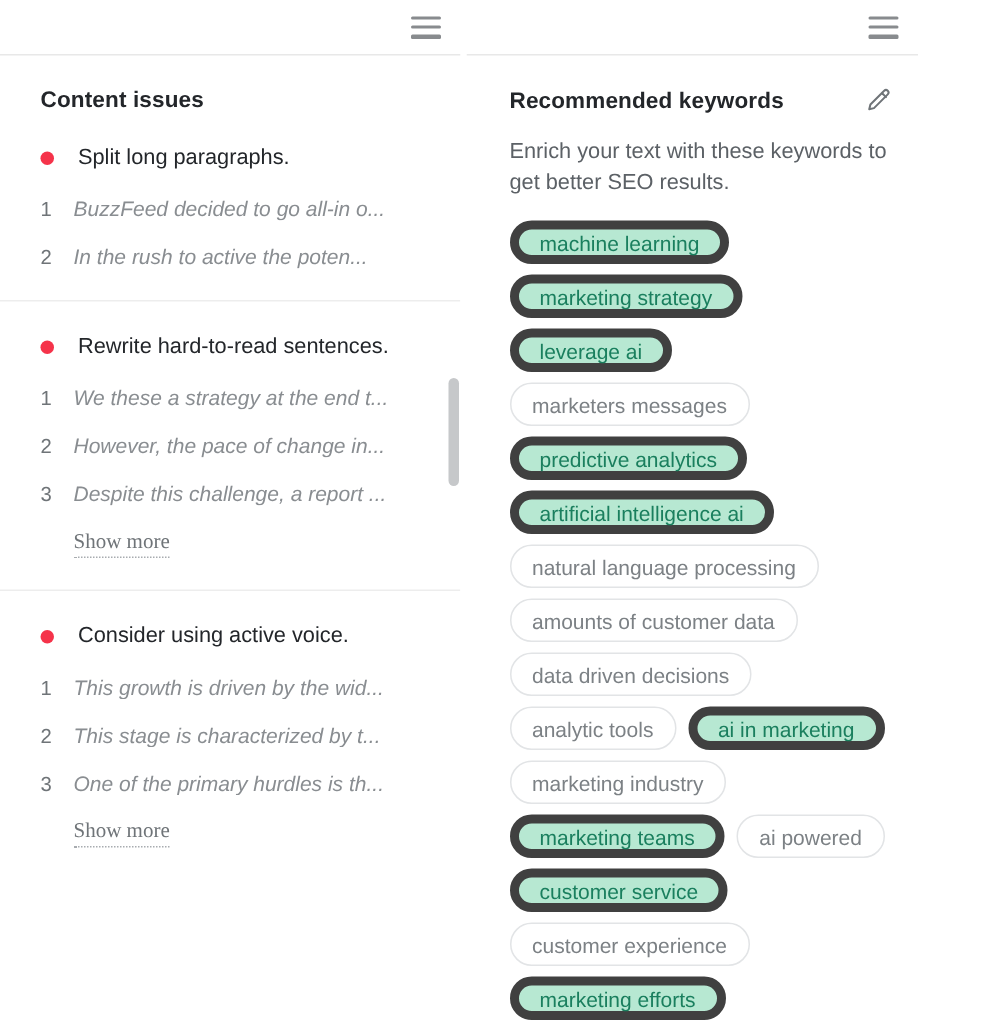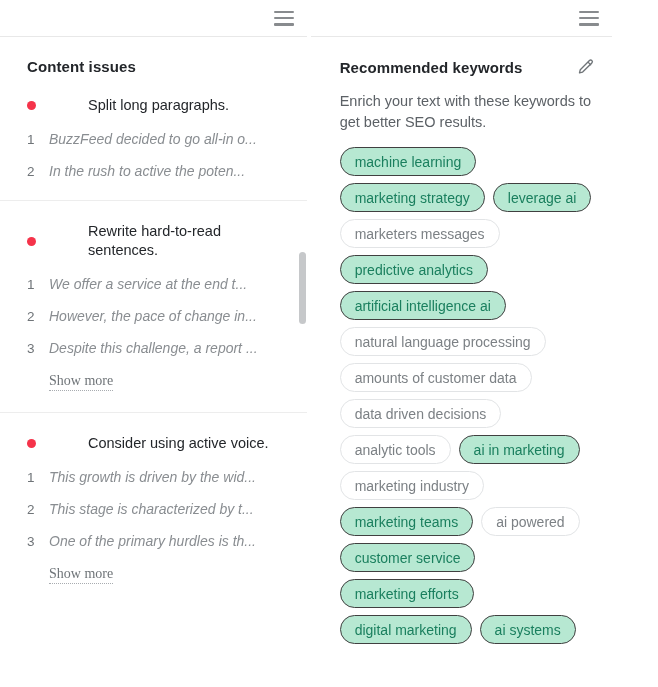--- a/index.html
+++ b/index.html
@@ -75,21 +75,20 @@
     padding: 0 0 0 0;
   }
   .issue-group + .issue-group {
     border-top: 1px solid #ededed;
   }
   .issue-head {
     display: flex;
     align-items: center;
     padding: 21px 20px 0 27px;
     cursor: pointer;
-    gap: 36px;
   }
   .dot {
     width: 9px; height: 9px;
     border-radius: 50%;
     background: #f5334a;
     margin-right: 16px;
     flex: 0 0 auto;
   }
   .issue-head-text {
     font-size: 14.5px;
@@ -186,21 +185,21 @@
     height: 29px;
     padding: 0 14px;
     border-radius: 15px;
     font-size: 14px;
     white-space: nowrap;
     cursor: pointer;
   }
   .tag.active {
     background: #b7e8d2;
     color: #1a7f5e;
-    border: 1px solid #404040;
+    border: 6px solid #404040;
     font-weight: 500;
   }
   .tag.inactive {
     background: #ffffff;
     color: #7c8185;
     border: 1px solid #e2e4e6;
   }
 </style>
 </head>
 <body>
@@ -233,21 +232,21 @@
             <div class="issue-item">
               <span class="issue-num">2</span>
               <span class="issue-text">In the rush to active the poten...</span>
             </div>
           </div>
           <div class="issue-group"><div class="issue-head">
               <span class="dot" style="background: rgb(245, 51, 74);"></span>
               <span class="issue-head-text">Rewrite hard-to-read sentences.</span>
             </div><div class="issue-item">
               <span class="issue-num">1</span>
-              <span class="issue-text">We offer a service at the end t...</span>
+              <span class="issue-text">We these a strategy at the end t...</span>
             </div><div class="issue-item">
               <span class="issue-num">2</span>
               <span class="issue-text">However, the pace of change in...</span>
             </div><div class="issue-item">
               <span class="issue-num">3</span>
               <span class="issue-text">Despite this challenge, a report ...</span>
             </div><div class="show-more">Show more</div></div>
           <div class="issue-group"><div class="issue-head">
               <span class="dot" style="background: rgb(245, 51, 74);"></span>
               <span class="issue-head-text">Consider using active voice.</span>
@@ -303,20 +302,21 @@
           <span class="tag active">artificial intelligence ai</span>
           <span class="tag inactive">natural language processing</span>
           <span class="tag inactive">amounts of customer data</span>
           <span class="tag inactive">data driven decisions</span>
           <span class="tag inactive">analytic tools</span>
           <span class="tag active">ai in marketing</span>
           <span class="tag inactive">marketing industry</span>
           <span class="tag active">marketing teams</span>
           <span class="tag inactive">ai powered</span>
           <span class="tag active">customer service</span>
+          <span class="tag inactive">customer experience</span>
           <span class="tag active">marketing efforts</span>
           <span class="tag active">digital marketing</span>
           <span class="tag active">ai systems</span>
         </div>
     </div>
   </div>
 
 </div>
 
 </body></html>

